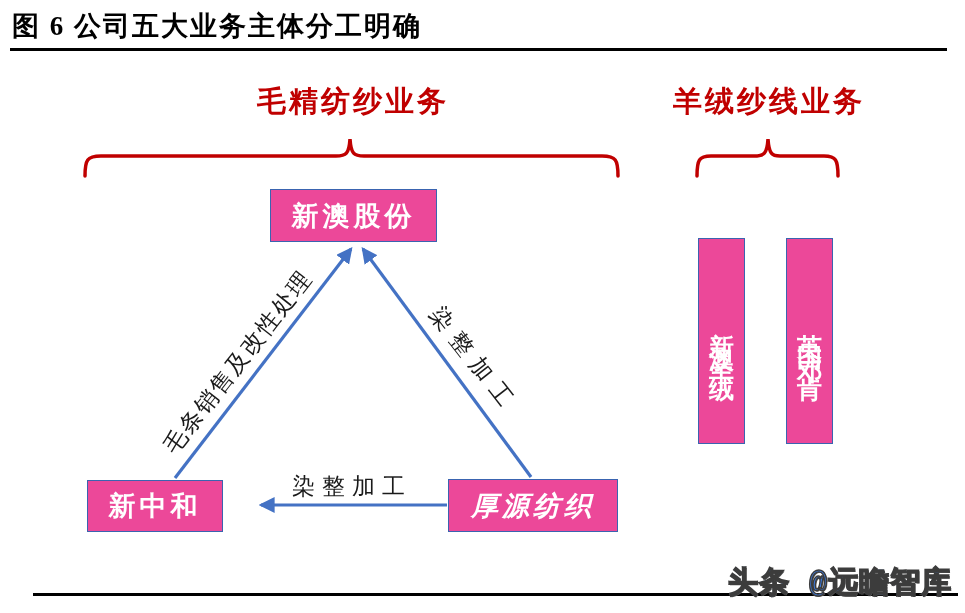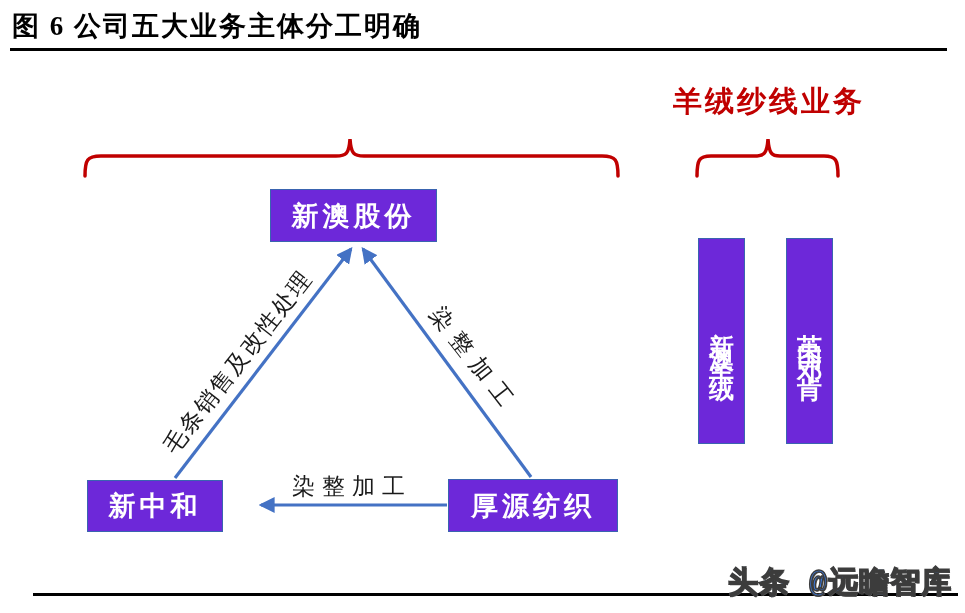--- a/index.html
+++ b/index.html
@@ -49,41 +49,41 @@
 
   svg.overlay {
     position: absolute;
     left: 0; top: 0;
     width: 965px; height: 613px;
     pointer-events: none;
   }
 
   .node {
     position: absolute;
-    background: #6d28d9;
+    background: #ec4899;
     border: 1px solid #3a64b0;
     color: #ffffff;
     font-weight: bold;
     display: flex;
     align-items: center;
     justify-content: center;
   }
   .node.h {
     font-size: 27px;
     letter-spacing: 4px;
   }
   .node.v {
     writing-mode: vertical-rl;
     text-orientation: upright;
     font-size: 25px;
     letter-spacing: 14px;
   }
   .node-parent     { left: 270px; top: 189px; width: 167px; height: 53px; }
   .node-sub-left   { left: 87px;  top: 480px; width: 136px; height: 52px; }
-  .node-sub-right  { left: 448px; top: 479px; width: 170px; height: 53px; }
+  .node-sub-right  { left: 448px; top: 479px; width: 170px; height: 53px; font-style: italic; }
   .node-cashmere-1 { left: 698px; top: 238px; width: 47px;  height: 206px; }
   .node-cashmere-2 { left: 786px; top: 238px; width: 47px;  height: 206px; }
 
   .edge-label {
     position: absolute;
     color: #1a1a1a;
     font-size: 23px;
     white-space: nowrap;
   }
   .edge-label.diag-left {
@@ -116,20 +116,21 @@
 </style>
 </head>
 <body>
 
 <div id="canvas">
 
   <div class="abs fig-title">图 6 公司五大业务主体分工明确</div>
   <div class="abs title-rule"></div>
   <div class="abs bottom-rule"></div>
 
+  <div class="abs group-label left">毛精纺纱业务</div>
   <div class="abs group-label right">羊绒纱线业务</div>
 
   <svg class="overlay" viewBox="0 0 965 613" xmlns="http://www.w3.org/2000/svg">
     <defs>
       <marker id="arrowhead" viewBox="0 0 10 10" refX="8.5" refY="5" markerWidth="5" markerHeight="5" orient="auto-start-reverse">
         <path d="M0,0 L10,5 L0,10 z" fill="#4472C4"></path>
       </marker>
     </defs>
 
     <path fill="none" stroke="#C00000" stroke-width="3.5" stroke-linecap="round" d="M 85 176 C 85 160 87 156 101 156 L 336 156 C 346 156 349 154 350 139 C 351 154 354 156 364 156 L 602 156 C 616 156 618 160 618 176"></path>

